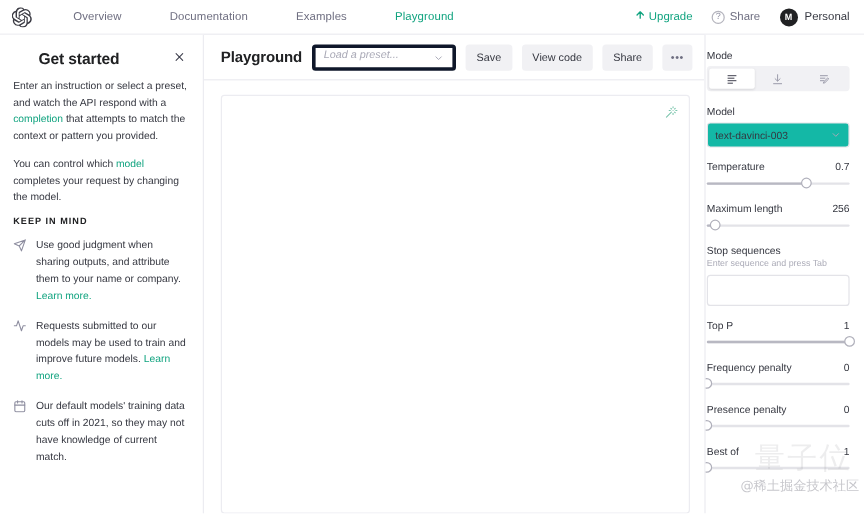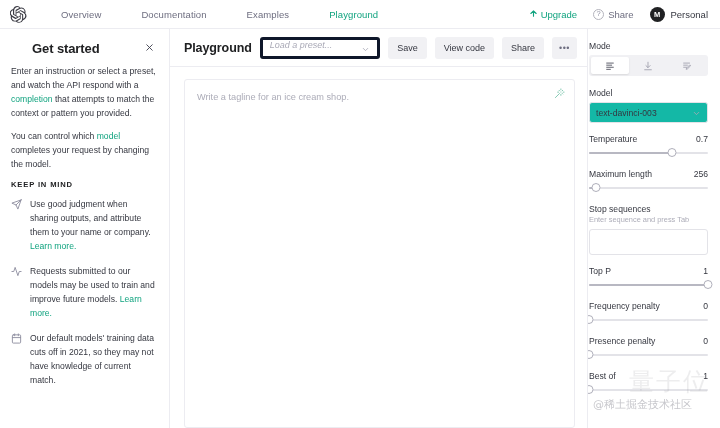--- a/index.html
+++ b/index.html
@@ -130,21 +130,21 @@
   }
   .stop-hint { font-size: 7.4px; color: #acacb8; margin: 1px 0 5px; }
   .stop-box { height: 26px; border: 1px solid #e3e3e8; border-radius: 3px; background: #fff; cursor: text; }
 
   
   .wm-big {
     position: absolute; right: 10px; bottom: 30px; font-size: 25px; color: rgba(140,140,150,.16);
     font-family: "DejaVu Sans", sans-serif; pointer-events: none; letter-spacing: 2px; white-space: nowrap;
   }
   .wm-small {
-    position: absolute; right: 28px; bottom: 16px; font-size: 11px; color: rgba(120,120,132,.42);
+    position: absolute; right: 4px; bottom: 16px; font-size: 11px; color: rgba(120,120,132,.42);
     font-family: "DejaVu Sans", sans-serif; pointer-events: none; white-space: nowrap; margin-left: 37px;
   }
 </style>
 </head>
 <body>
 
 <div class="app">
 
   <div class="topnav">
     <div class="logo">
@@ -239,21 +239,20 @@
         </div>
 
         <button class="tbtn">Save</button>
         <button class="tbtn">View code</button>
         <button class="tbtn">Share</button>
         <button class="tbtn dots">•••</button>
       </div>
 
       <div class="editor-wrap">
         <div class="editor">
-          <div class="editor-ph">Write a tagline for an ice cream shop.</div>
           <span class="wand">
             <svg width="11" height="11" viewBox="0 0 24 24" fill="none" stroke="currentColor" stroke-width="2" stroke-linecap="round" stroke-linejoin="round">
               <path d="M15 4V2M15 16v-2M8 9h2M20 9h2M17.8 11.8 19 13M15 9h0M17.8 6.2 19 5M3 21l9-9M12.2 6.2 11 5"></path>
             </svg>
           </span>
         </div>
       </div>
     </div>
 
     <div class="panel">

